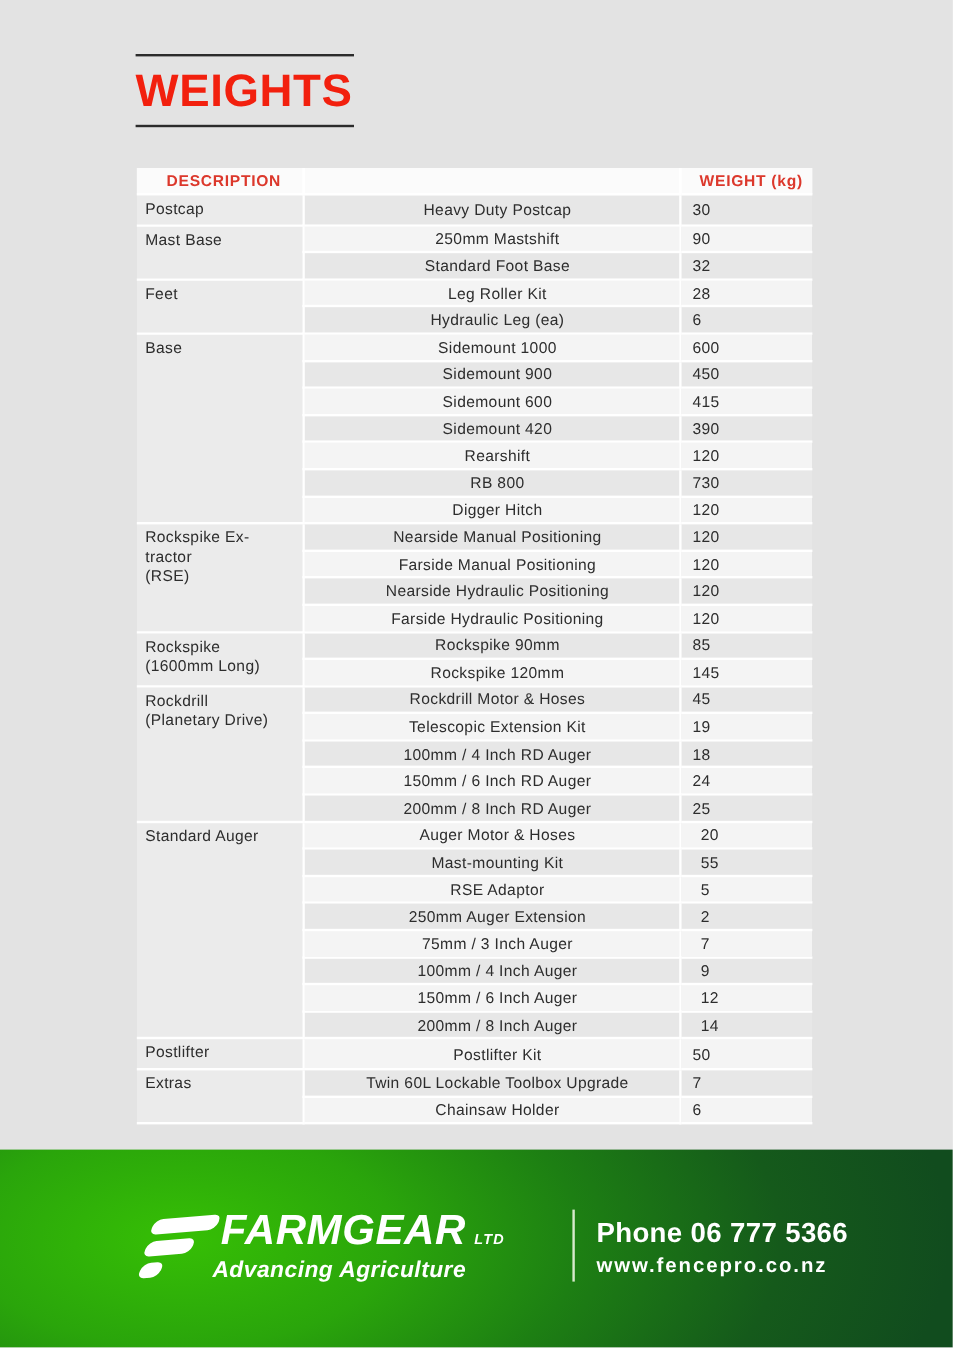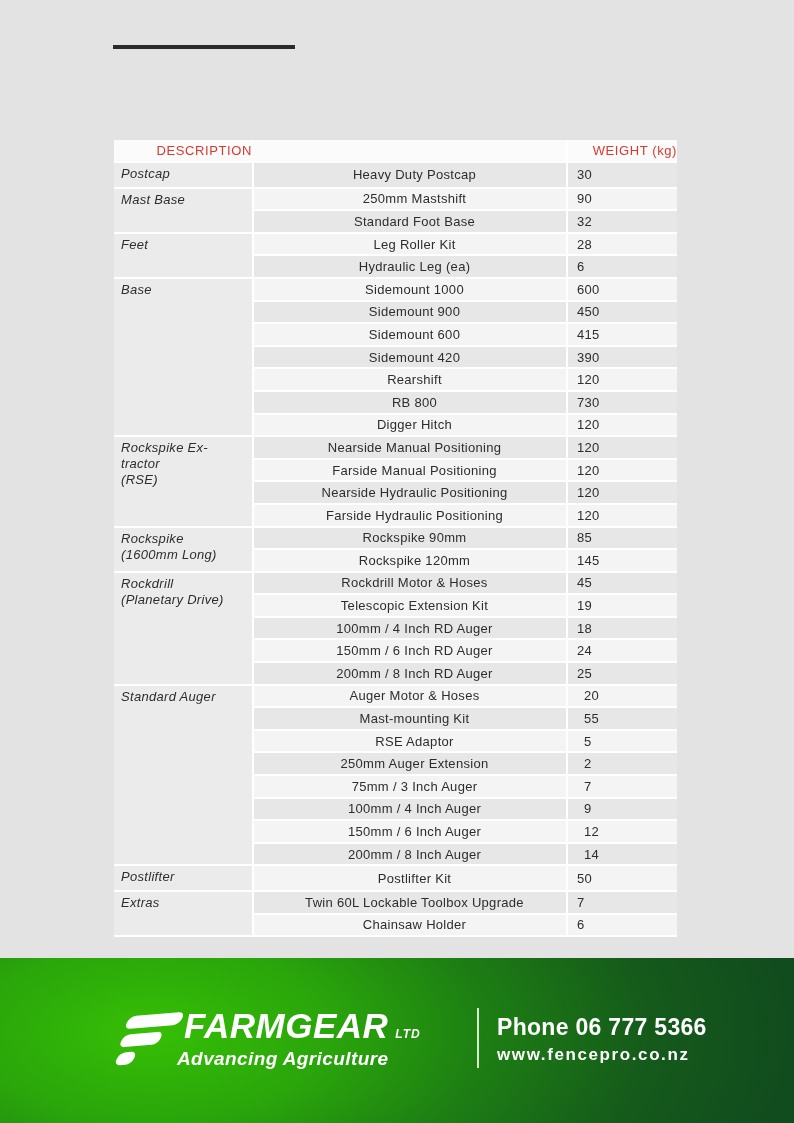--- a/index.html
+++ b/index.html
@@ -16,29 +16,29 @@
   .title-rule{height:2px;background:#2b2b2b;width:182px;}
   .title-text{color:var(--title-red);font-size:38px;font-weight:bold;letter-spacing:0.5px;
               margin:10px 0 9px 0;line-height:1;}
 
   
   .weights-table{position:absolute;left:114px;top:140px;border-collapse:collapse;width:563px;
                  font-size:13px;color:var(--text-dark);letter-spacing:0.3px;table-layout:fixed;}
   .weights-table col.c1{width:139px;}
   .weights-table col.c2{width:314px;}
   .weights-table col.c3{width:110px;}
-  .weights-table th{background:var(--header-row-bg);color:var(--header-red);font-weight:normal;
-                    text-align:right;height:21px;padding:0 0 0 7px;letter-spacing:0.6px;
+  .weights-table th{background:var(--header-row-bg);color:var(--header-red);font-weight:bold;
+                    text-align:center;height:21px;padding:0 0 0 7px;letter-spacing:0.6px;
                     border-bottom:2px solid #fff;border-right:2px solid #fff;}
   .weights-table th:last-child{border-right:none;}
   .weights-table td{height:20.6px;padding:0;border-bottom:2px solid #fff;border-right:2px solid #fff;
                     overflow:hidden;}
   .weights-table td:last-child{border-right:none;}
   .cat-cell{background:var(--category-bg);vertical-align:top;padding:3px 4px 0 7px !important;
-            line-height:16px;white-space:pre-line;font-style:italic;}
+            line-height:16px;white-space:pre-line;}
   .row-odd .desc-cell,.row-odd .weight-cell{background:var(--row-odd-bg);}
   .row-even .desc-cell,.row-even .weight-cell{background:var(--row-even-bg);}
   .desc-cell{padding-left:9px !important;text-align:center;}
   .weight-cell{padding-left:9px !important;margin-top:48px;}
   .weight-cell.indent{padding-left:16px !important;}
 
   
   .footer{position:absolute;left:0;bottom:0;width:794px;height:165px;
     background:radial-gradient(ellipse 640px 320px at 19% 45%,
       var(--footer-green-bright) 0%, #2aa50b 28%, #1d7f13 52%, #155a1b 78%, var(--footer-green-dark) 100%);}
@@ -58,20 +58,21 @@
   .phone{font-size:23px;font-weight:bold;letter-spacing:0.3px;white-space:nowrap;}
   .website{font-size:17px;font-weight:bold;letter-spacing:1.6px;margin-top:4px;white-space:nowrap;}
 </style>
 </head>
 <body>
 
 <div class="sheet">
 
   <div class="title-block">
     <div class="title-rule"></div>
+    <div class="title-text">WEIGHTS</div>
     <div class="title-rule"></div>
   </div>
 
   <table class="weights-table">
     <colgroup>
         <col class="c1">
         <col class="c2">
         <col class="c3">
       </colgroup>
     <thead>

